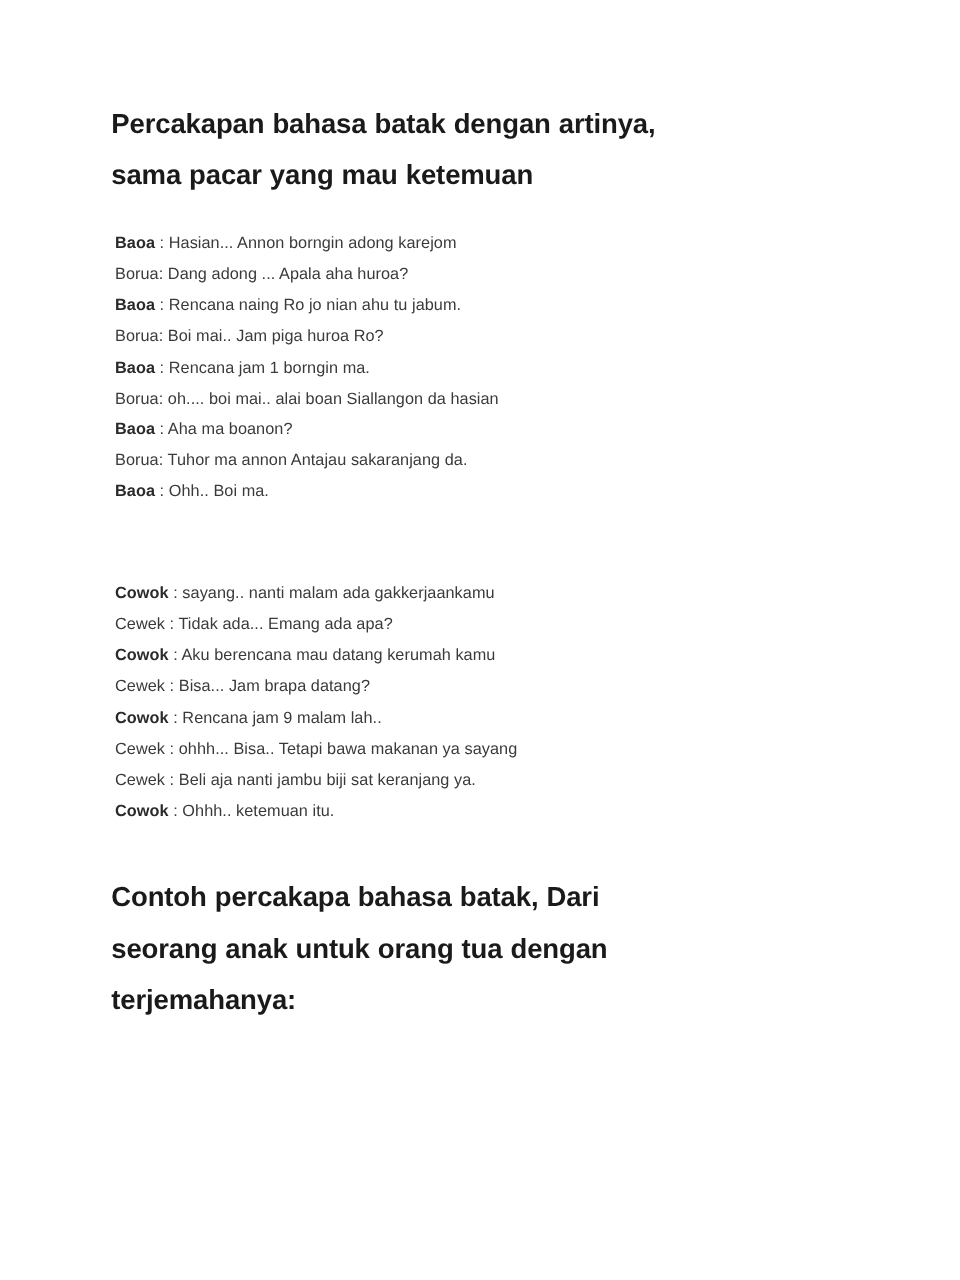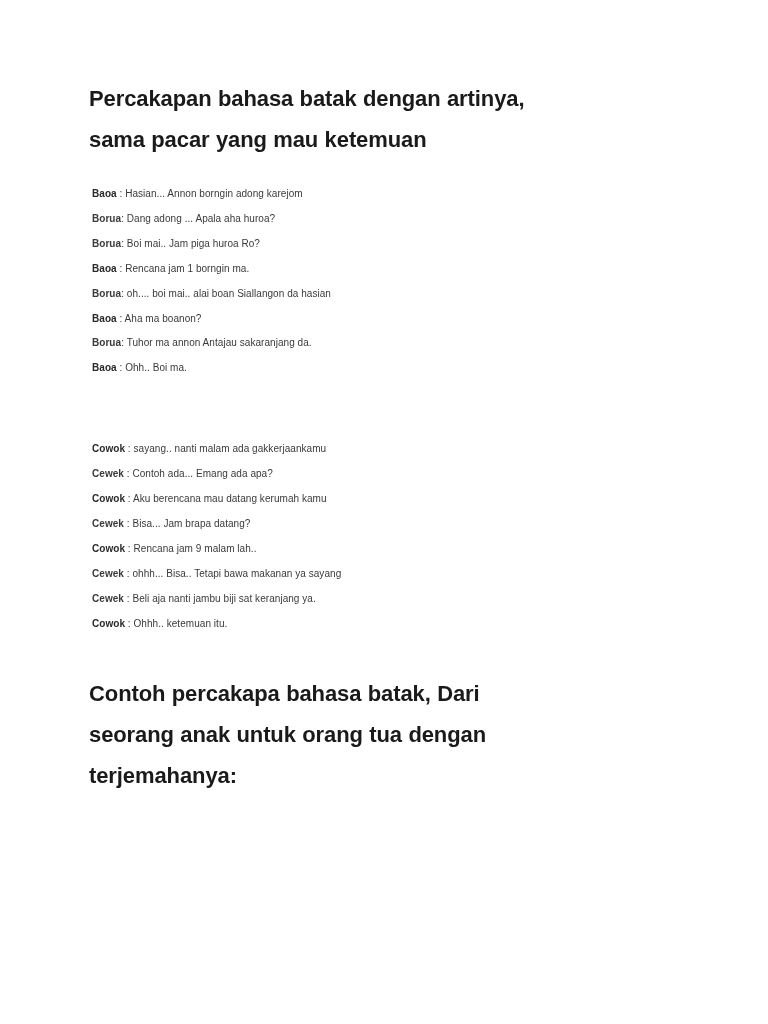--- a/index.html
+++ b/index.html
@@ -39,33 +39,33 @@
   }
   .heading-block {
     margin: 0;
     padding: 0;
   }
   .dialogue {
     margin: 0;
     padding: 0;
   }
   .dialogue .line {
-    font-size: 10px;
+    font-size: 13px;
     line-height: 24.9px;
     color: #3a3a3a;
     margin-left: 3px;
     white-space: nowrap;
     letter-spacing: 0.05px;
   }
   .dialogue .line .spk-bold {
     font-weight: bold;
     color: #2a2a2a;
   }
   .dialogue .line .spk-plain {
-    font-weight: bold;
+    font-weight: normal;
   }
   
   .gap-h1-to-dlg { height: 22px; }
   .gap-dlg-to-h2 { height: 34px; }
   .gap-h2-to-dlg { height: 22px; }
   .gap-dlg-to-h3 { height: 36px; }
 </style>
 </head>
 <body>
 
@@ -76,20 +76,23 @@
       <h2 class="doc-heading">Percakapan bahasa batak dengan artinya,</h2>
       <h2 class="doc-heading">sama pacar yang mau ketemuan</h2>
     </div>
     <div class="gap-h1-to-dlg"></div>
     <div class="dialogue">
       <div class="line">
         <span class="spk-bold">Baoa</span><span> : </span><span>Hasian... Annon borngin adong karejom</span>
       </div>
       <div class="line">
         <span class="spk-plain">Borua</span><span>: </span><span>Dang adong ... Apala aha huroa?</span>
+      </div>
+      <div class="line">
+        <span class="spk-bold">Baoa</span><span> : </span><span>Rencana naing Ro jo nian ahu tu jabum.</span>
       </div>
       <div class="line">
         <span class="spk-plain">Borua</span><span>: </span><span>Boi mai.. Jam piga huroa Ro?</span>
       </div>
       <div class="line">
         <span class="spk-bold">Baoa</span><span> : </span><span>Rencana jam 1 borngin ma.</span>
       </div>
       <div class="line">
         <span class="spk-plain">Borua</span><span>: </span><span>oh.... boi mai.. alai boan Siallangon da hasian</span>
       </div>
@@ -105,21 +108,21 @@
     </div>
 
     <div class="gap-dlg-to-h2"></div>
 
     <div class="gap-h2-to-dlg"></div>
     <div class="dialogue">
       <div class="line">
         <span class="spk-bold">Cowok</span><span> : </span><span>sayang.. nanti malam ada gakkerjaankamu</span>
       </div>
       <div class="line">
-        <span class="spk-plain">Cewek</span><span> : </span><span>Contoh ada... Emang ada apa?</span>
+        <span class="spk-plain">Cewek</span><span> : </span><span>Tidak ada... Emang ada apa?</span>
       </div>
       <div class="line">
         <span class="spk-bold">Cowok</span><span> : </span><span>Aku berencana mau datang kerumah kamu</span>
       </div>
       <div class="line">
         <span class="spk-plain">Cewek</span><span> : </span><span>Bisa... Jam brapa datang?</span>
       </div>
       <div class="line">
         <span class="spk-bold">Cowok</span><span> : </span><span>Rencana jam 9 malam lah..</span>
       </div>

